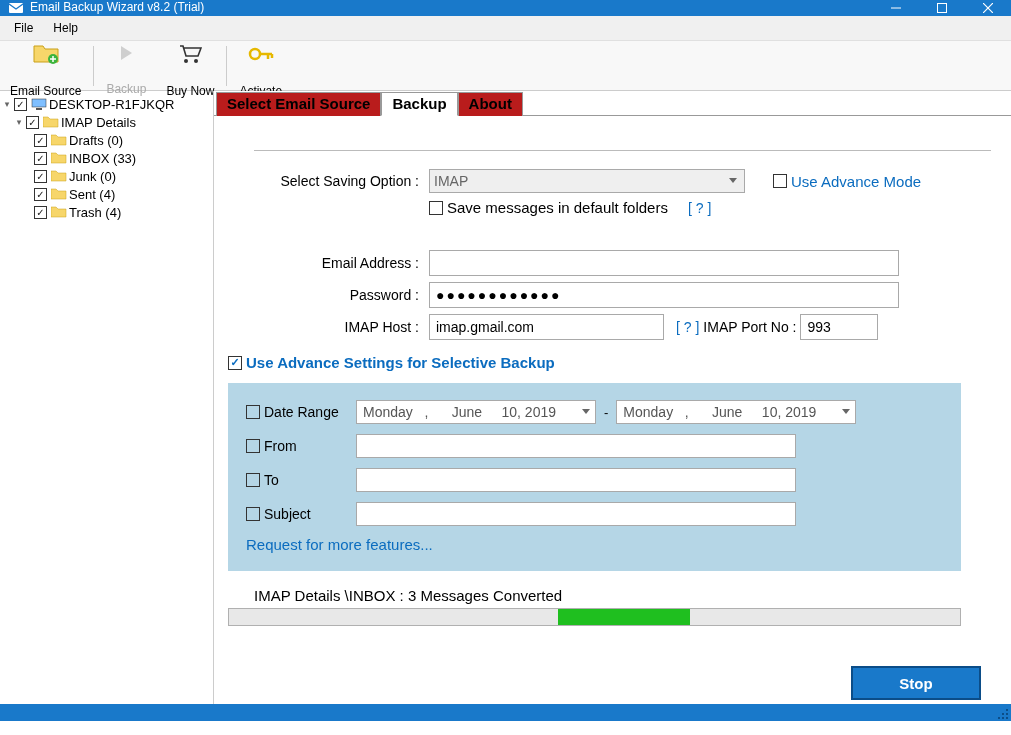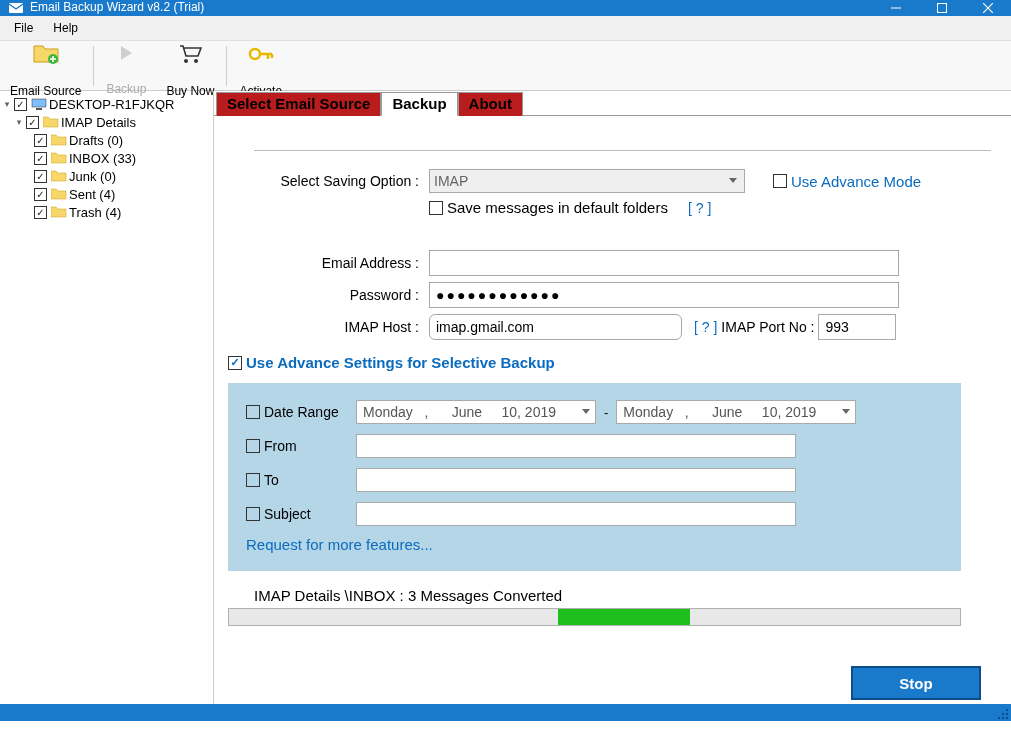--- a/index.html
+++ b/index.html
@@ -269,21 +269,21 @@
       <div class="row">
         <span class="lbl">Email Address :</span>
         <input class="txt" style="width: 470px; color: rgb(221, 221, 221);" value="">
       </div>
       <div class="row">
         <span class="lbl">Password :</span>
         <input class="txt" style="width: 470px; letter-spacing: 2px;" value="●●●●●●●●●●●●">
       </div>
       <div class="row">
         <span class="lbl">IMAP Host :</span>
-        <input class="txt" style="width: 253px; border-radius: 6px;" value="imap.gmail.com">
+        <input class="txt" style="width: 235px;" value="imap.gmail.com">
         <span style="width:8px"></span>
         <span class="help">[ ? ]</span>
         <span style="font-size:14px">IMAP Port No :</span>
         <span style="width:4px"></span>
         <input class="txt" style="width: 78px;" value="993">
       </div>
 
       <div style="display:flex;align-items:center;margin-top:14px;margin-left:-26px">
         <span class="chkbox on"></span>
         <span class="link" style="font-weight:bold;font-size:15px">Use Advance Settings for Selective Backup</span>

